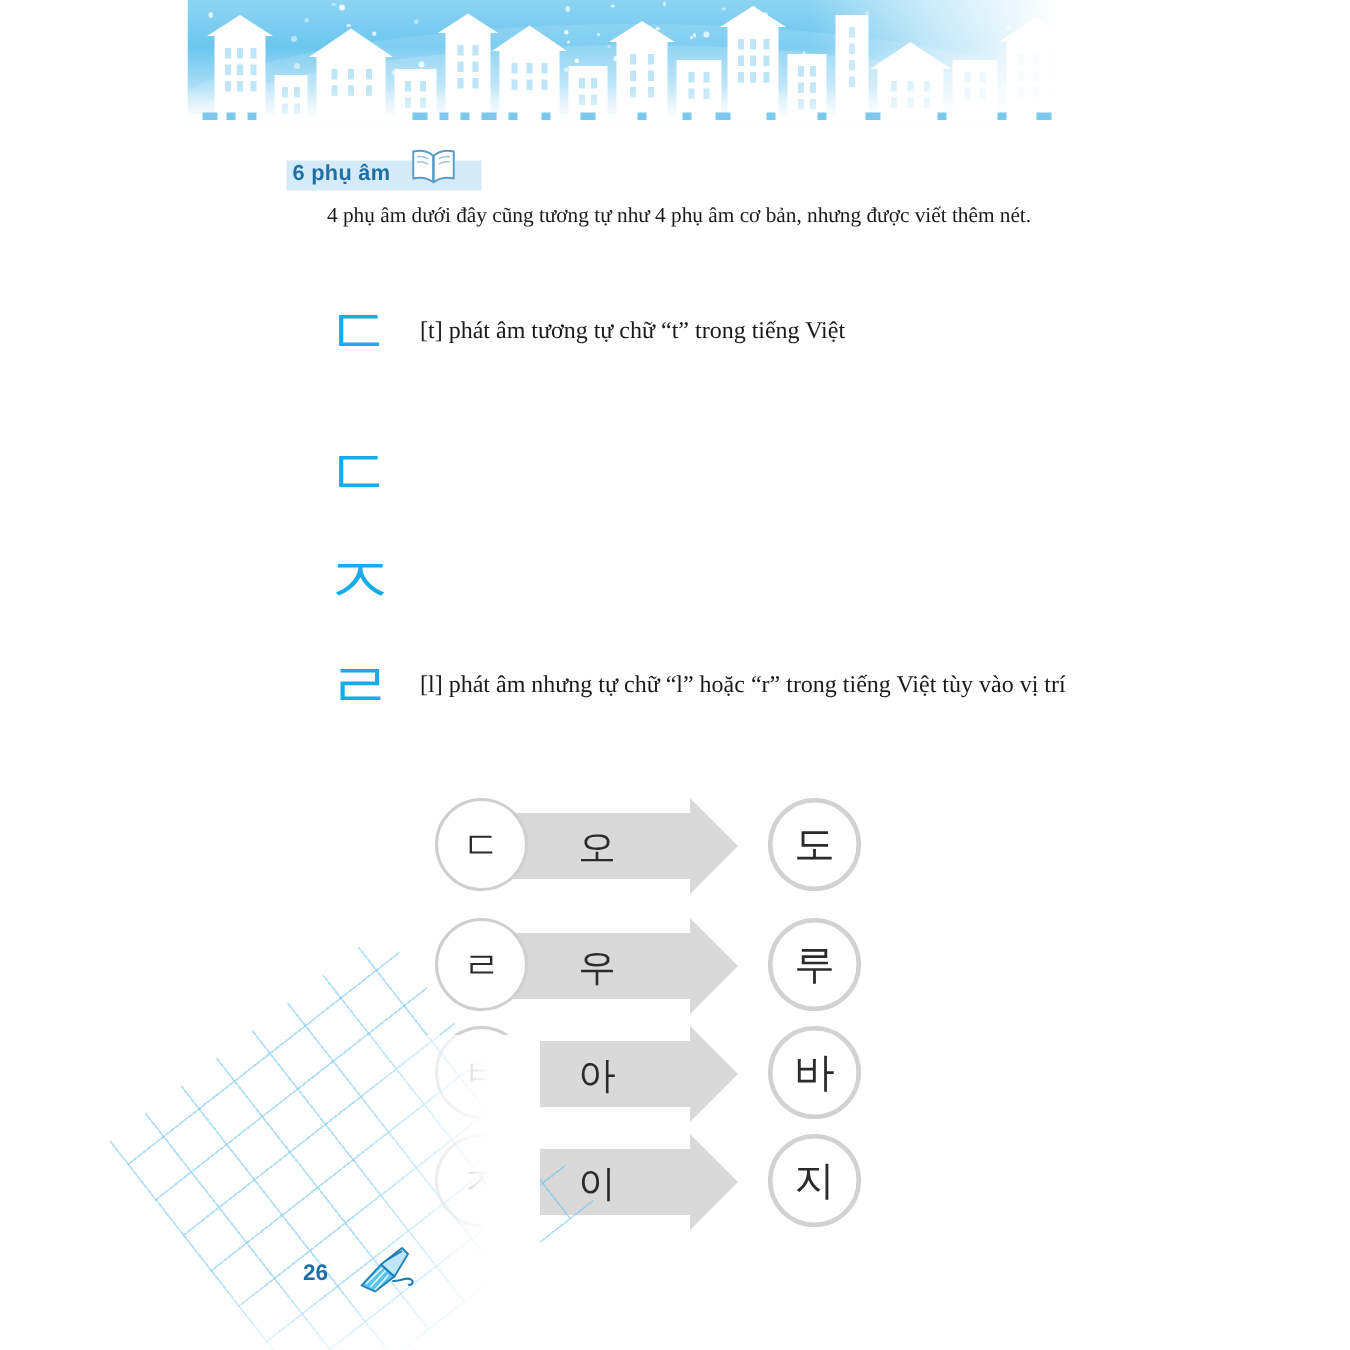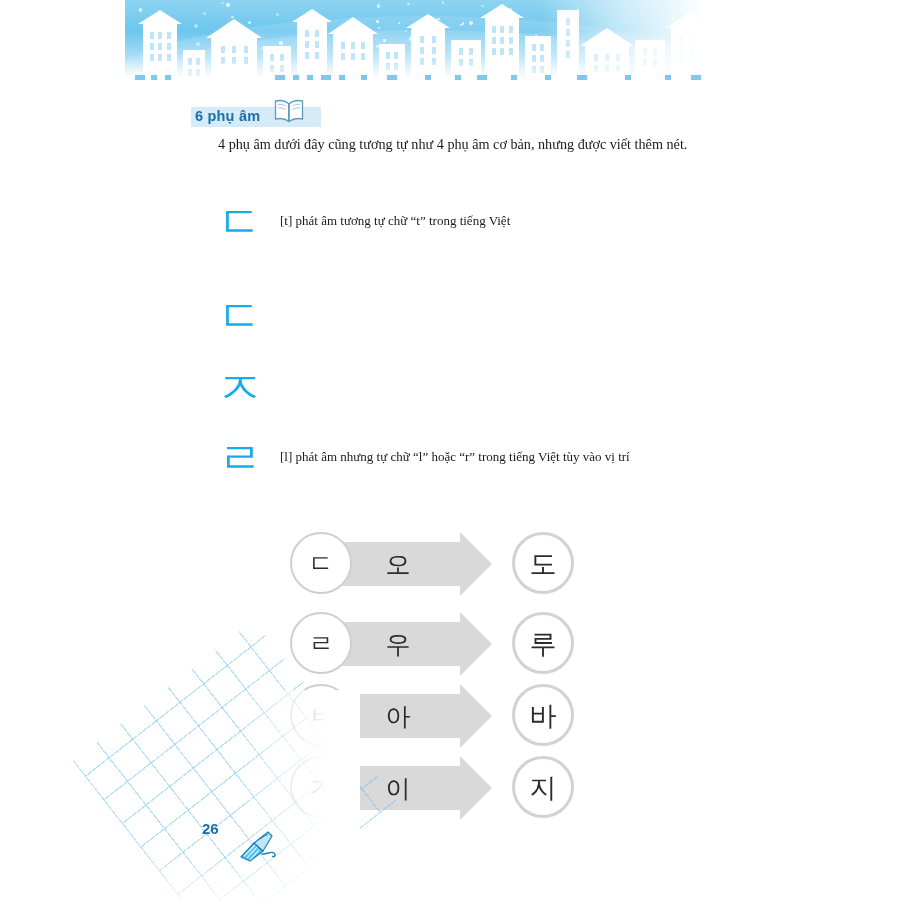--- a/index.html
+++ b/index.html
@@ -177,21 +177,21 @@
   .cons-glyph {
     width: 62px;
     flex: none;
     font-size: 44px;
     line-height: 1;
     color: #17ace9;
     font-family: "DejaVu Sans", sans-serif;
     font-weight: 300;
   }
   .cons-desc {
-    font-size: 13px;
+    font-size: 16px;
     color: #1a1a1a;
     white-space: nowrap;
     padding-bottom: 2px;
   }
 
   
   #combos { position: absolute; left: 0; top: 0; width: 100%; }
   .combo-row {
     position: absolute;
     left: 290px;
@@ -289,21 +289,21 @@
     left: 0px;
     top: 690px;
     width: 360px;
     height: 230px;
     background: linear-gradient(180deg, rgba(255,255,255,0) 70%, #ffffff 97%);
     pointer-events: none;
   }
   #page-number {
     position: absolute;
     left: 202px;
-    top: 820px;
+    top: 840px;
     font-family: "Liberation Sans", sans-serif;
     font-weight: bold;
     font-size: 15px;
     color: #1d6fa5;
     z-index: 9;
   }
   #pen-icon {
     position: absolute;
     left: 238px;
     top: 830px;

